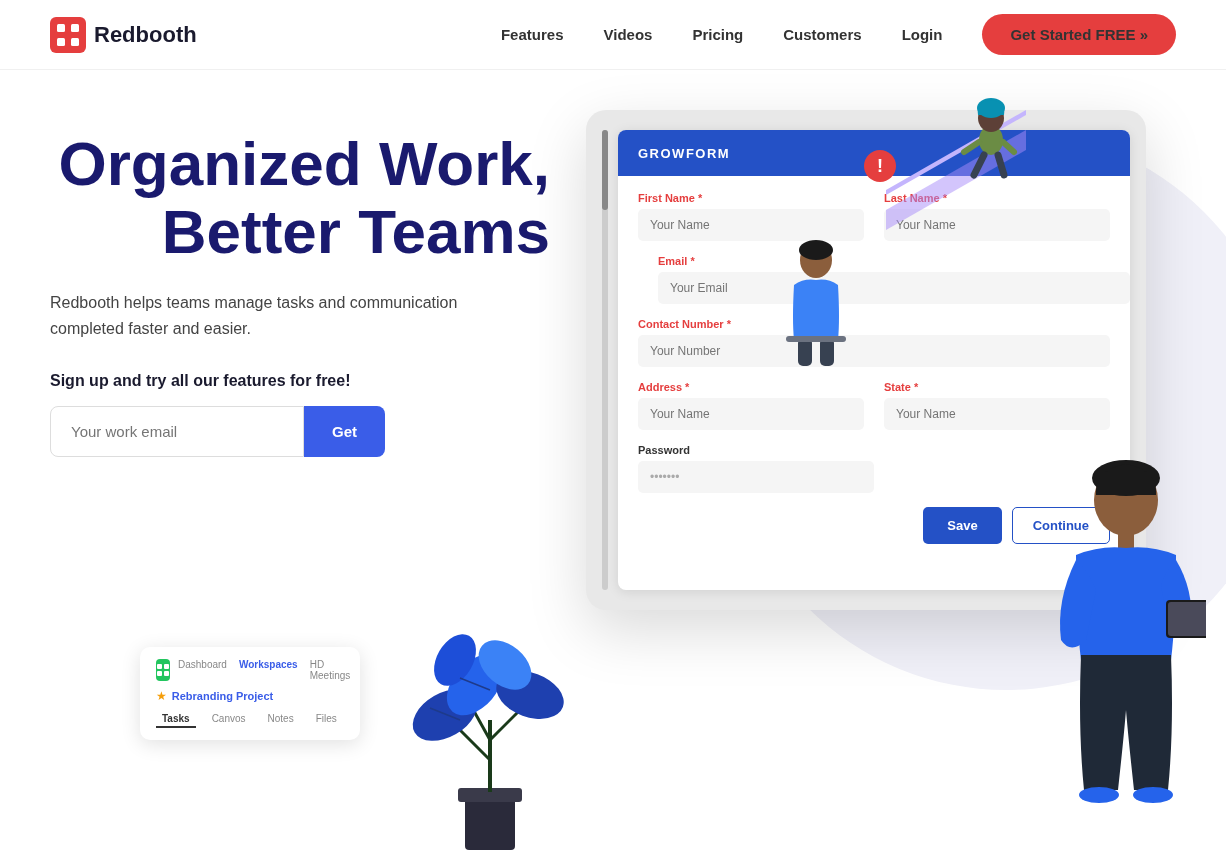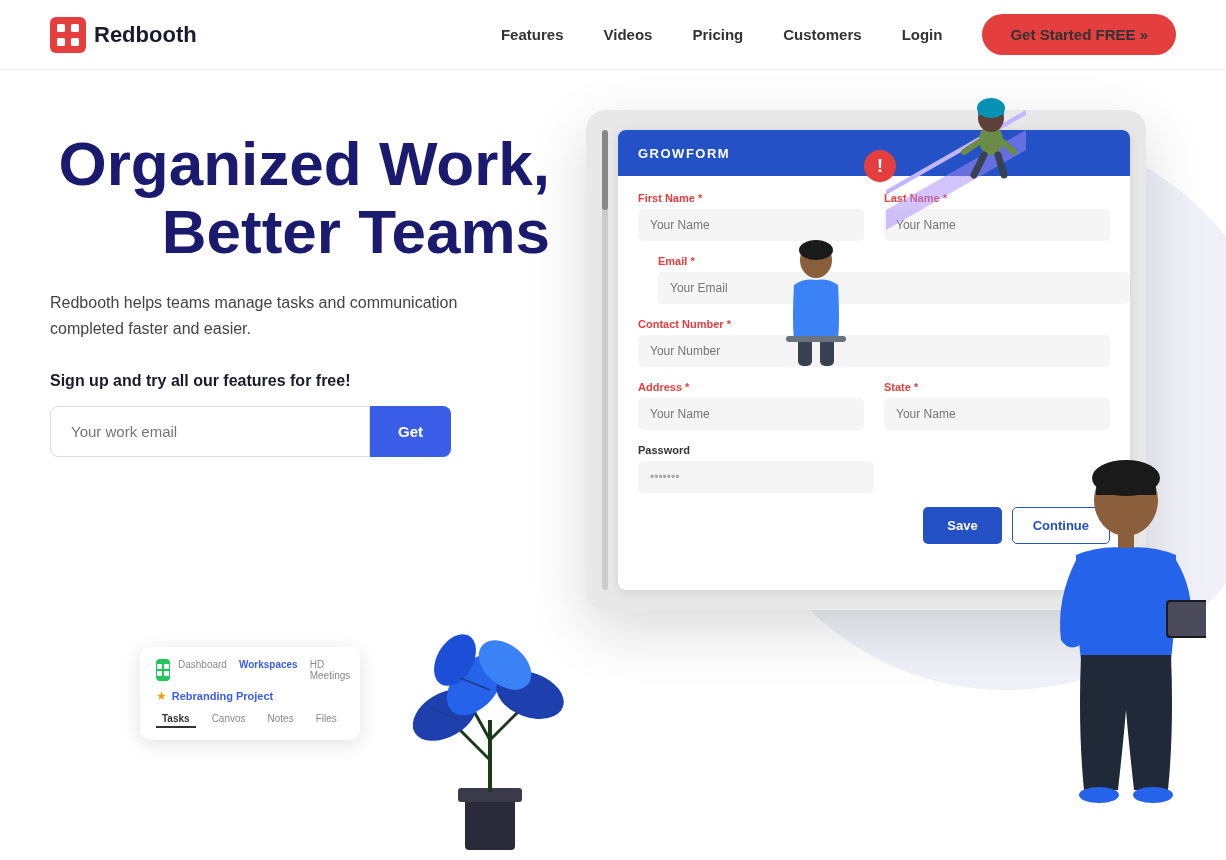--- a/index.html
+++ b/index.html
@@ -25,21 +25,21 @@
     
     .hero {
       padding: 60px 50px 0; position: relative; height: 790px; overflow: hidden;
     }
     .hero-left { max-width: 500px; }
     .hero-title { font-size: 62px; font-weight: 800; color: #1a1a6e; line-height: 1.1; margin-bottom: 24px; text-align: right; }
     .hero-subtitle { font-size: 16px; color: #444; line-height: 1.6; margin-bottom: 30px; max-width: 440px; }
     .hero-cta-label { font-size: 16px; font-weight: 600; color: #1a1a2e; margin-bottom: 16px; }
     .email-row { display: flex; gap: 0; }
     .email-input {
-      width: 320px; padding: 16px 20px; border: 1.5px solid #ddd; border-radius: 8px 0 0 8px;
+      width: 254px; padding: 16px 20px; border: 1.5px solid #ddd; border-radius: 8px 0 0 8px;
       font-size: 15px; color: #aaa; outline: none;
     }
     .btn-get-started {
       background: #3a5de8; color: #fff; border: none; border-radius: 0 8px 8px 0;
       padding: 16px 28px; font-size: 15px; font-weight: 600; cursor: pointer;
     }
 
     
     .bg-circle {
       position: absolute; right: -60px; top: 60px;

